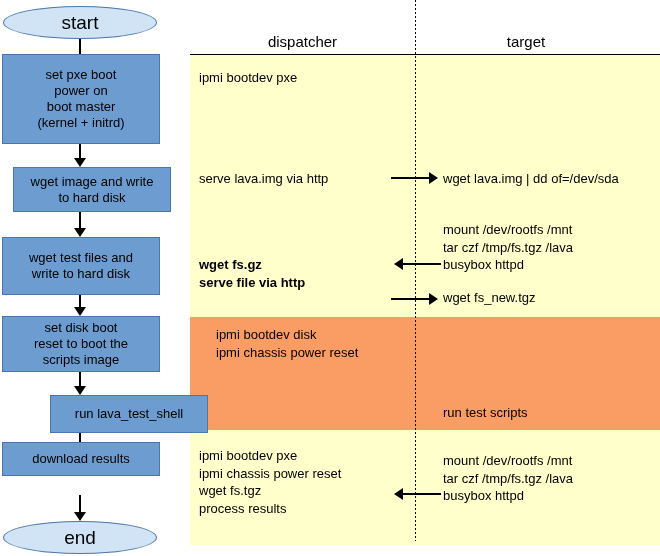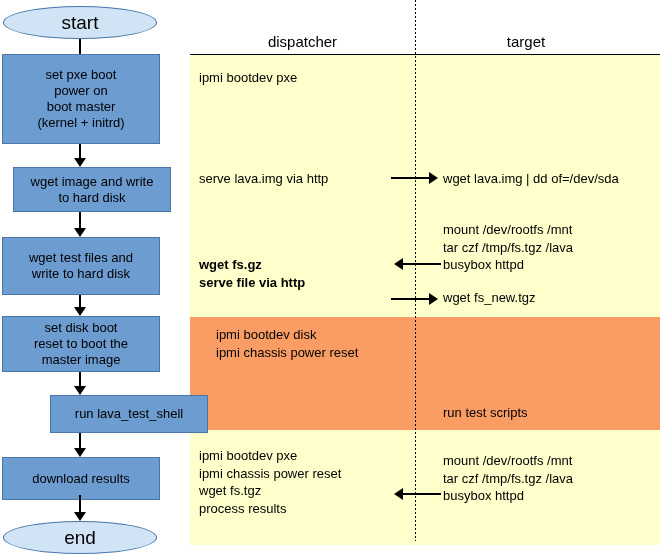--- a/index.html
+++ b/index.html
@@ -94,38 +94,38 @@
   </div>
 
   <div class="varrow" style="left:74px;top:295px;height:21px;">
     <div class="shaft"></div>
     <div class="head"></div>
   </div>
 
   <div class="node-rect" style="top:316px;height:56px;">
     <div>set disk boot</div>
     <div>reset to boot the</div>
-    <div>master image</div>
+    <div>scripts image</div>
   </div>
 
   <div class="varrow" style="left:74px;top:372px;height:23px;">
     <div class="shaft"></div>
     <div class="head"></div>
   </div>
 
   <div class="node-rect" style="top:395px;height:38px;margin-left:48px;">
     <div>run lava_test_shell</div>
   </div>
 
   <div class="varrow" style="left:74px;top:433px;height:24px;">
     <div class="shaft"></div>
     <div class="head"></div>
   </div>
 
-  <div class="node-rect" style="top:457px;height:43px;">
+  <div class="node-rect" style="top:442px;height:34px;">
     <div>download results</div>
   </div>
 
   <div class="varrow" style="left:74px;top:495px;height:26px;">
     <div class="shaft"></div>
     <div class="head"></div>
   </div>
 
   <div class="node-ellipse" style="top:521px;justify-content:center;">
     <span>end</span>

